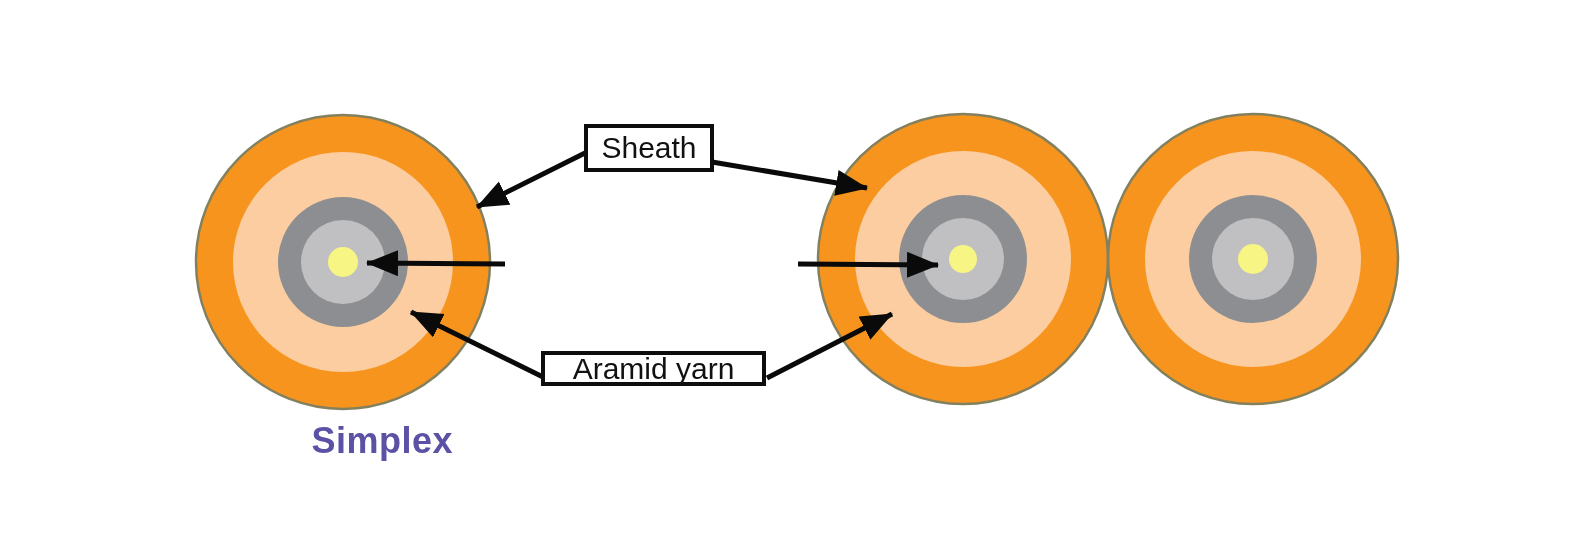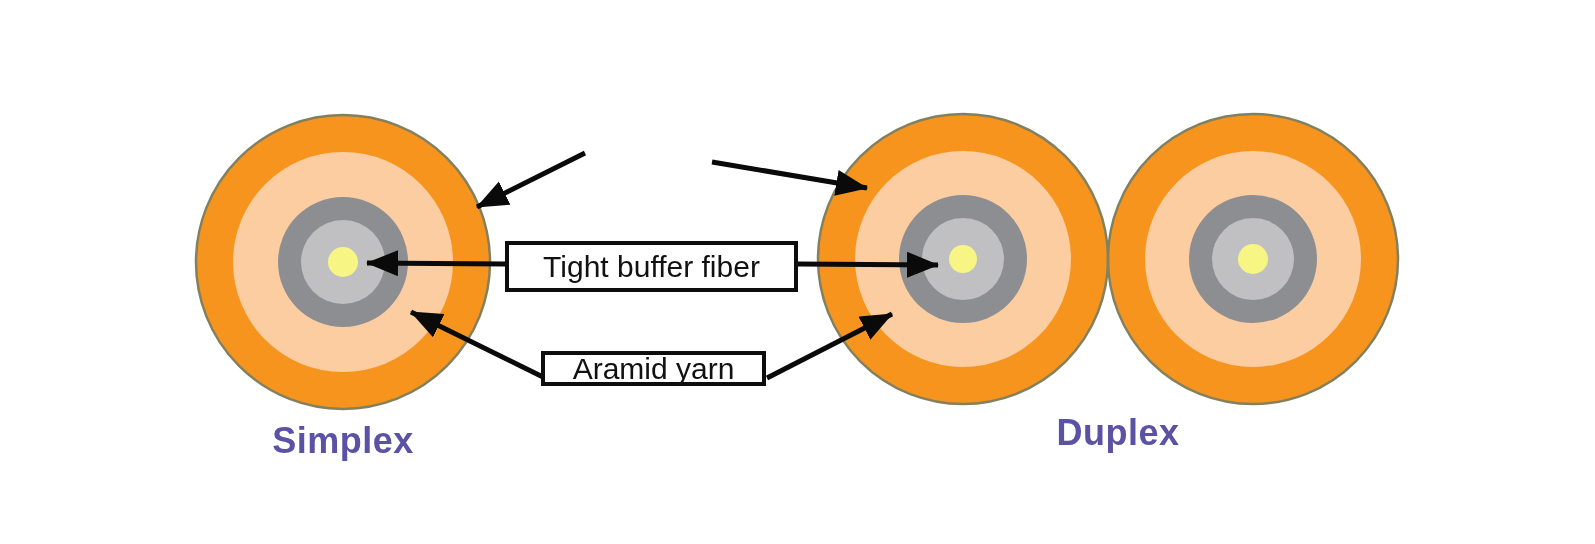--- a/index.html
+++ b/index.html
@@ -95,23 +95,22 @@
     <g>
       <line class="arrow-line" x1="585" y1="153" x2="477" y2="207" marker-end="url(#arrowhead)"></line>
       <line class="arrow-line" x1="712" y1="162" x2="867" y2="188" marker-end="url(#arrowhead)"></line>
       <line class="arrow-line" x1="505" y1="264" x2="367" y2="263" marker-end="url(#arrowhead)"></line>
       <line class="arrow-line" x1="798" y1="264" x2="938" y2="265" marker-end="url(#arrowhead)"></line>
       <line class="arrow-line" x1="543" y1="377" x2="411" y2="312" marker-end="url(#arrowhead)"></line>
       <line class="arrow-line" x1="767" y1="378" x2="892" y2="314" marker-end="url(#arrowhead)"></line>
     </g>
   </svg>
 
-  <div class="label-box tight">
-    <span>Tight buffer fiber</span>
+  <div class="label-box sheath">
+    <span>Sheath</span>
   </div>
   <div class="label-box aramid">
     <span>Aramid yarn</span>
   </div>
 
-  <div class="caption simplex" style="color: rgb(91, 82, 165);">Simplex</div>
-  <div class="caption duplex" style="color: rgb(91, 82, 165);">Duplex</div>
+  <div class="caption simplex" style="color: rgb(91, 82, 165); text-align: right;">Simplex</div>
 
 </div>
 
 </body></html>

